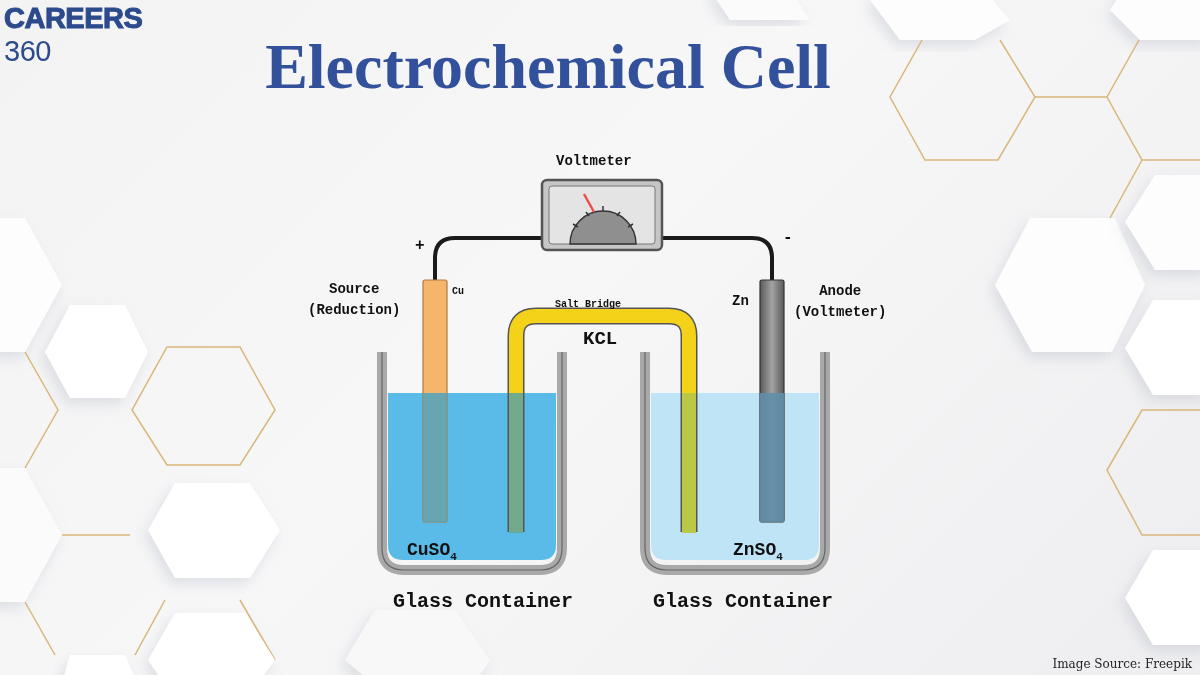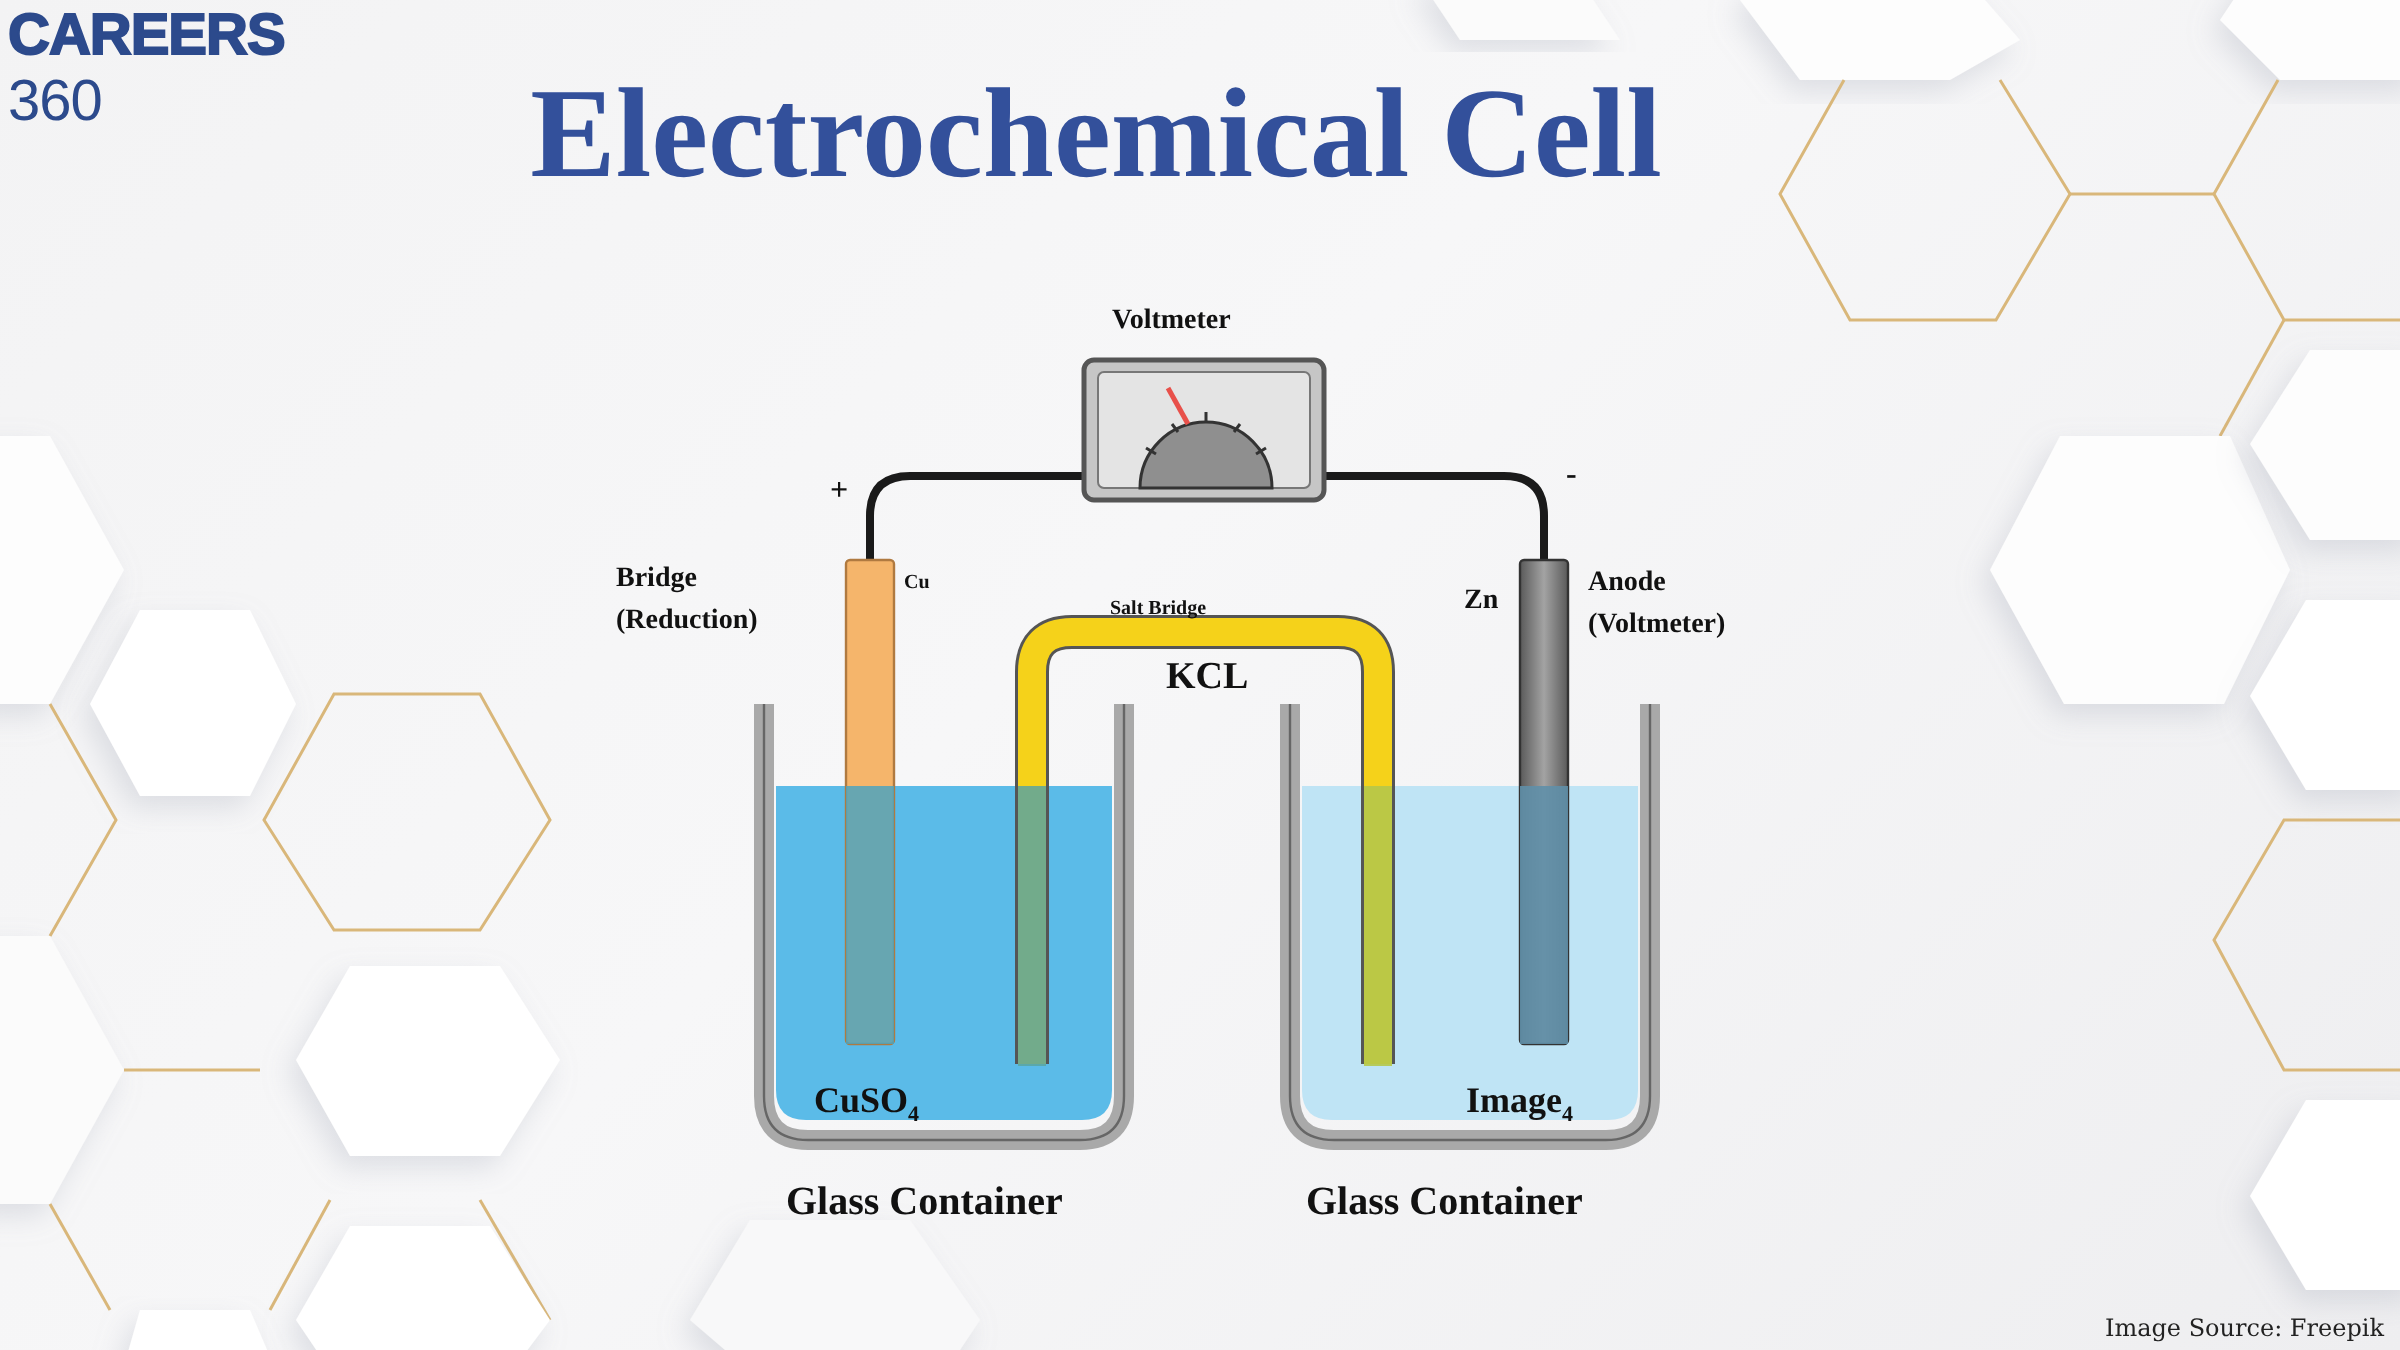--- a/index.html
+++ b/index.html
@@ -23,22 +23,22 @@
     font-size: 29px; color: #2c4a8c; margin-left: 2px; letter-spacing: -0.5px;
   }
   .title {
     position: absolute; left: 0; width: 1100px; top: 30px;
     text-align: center; font-family: "Liberation Serif", serif; font-weight: 700;
     font-size: 64px; color: #33509b; letter-spacing: 0px;
   }
   .title span { position: relative; left: -2px; }
   .diagram { position: absolute; left: 0; top: 0; width: 1200px; height: 675px; }
   .lbl {
-    position: absolute; font-family: Liberation Serif, serif; font-weight: 700;
-    color: #111; white-space: nowrap;
+    position: absolute; font-family: Liberation Mono, monospace; font-weight: 700;
+    color: #111; text-align: center; white-space: nowrap;
   }
   .source {
     position: absolute; right: 8px; bottom: 4px;
     font-family: "DejaVu Serif", serif; font-size: 12px; color: #222;
   }
 </style>
 </head>
 <body>
 
 <svg class="bg" viewBox="0 0 1200 675">
@@ -130,37 +130,37 @@
   <path d="M382,352 L382,548 Q382,570 404,570 L540,570 Q562,570 562,548 L562,352" fill="none" stroke="#666" stroke-width="1.2"></path>
   <path d="M645,352 L645,548 Q645,570 667,570 L803,570 Q825,570 825,548 L825,352" fill="none" stroke="#a9a9a9" stroke-width="10" stroke-linejoin="round"></path>
   <path d="M645,352 L645,548 Q645,570 667,570 L803,570 Q825,570 825,548 L825,352" fill="none" stroke="#666" stroke-width="1.2"></path>
 </svg>
 
 <div class="lbl" style="left:556px;top:153px;font-size:14px;">Voltmeter</div>
 <div class="lbl" style="left:415px;top:237px;font-size:16px;">+</div>
 <div class="lbl" style="left:783px;top:229px;font-size:16px;">-</div>
 
 <div class="lbl" style="left:308px;top:279px;font-size:14px;line-height:21px;">
-  <div>Bridge</div>
+  <div>Source</div>
   <div>(Reduction)</div>
 </div>
 <div class="lbl" style="left:452px;top:286px;font-size:10px;">Cu</div>
 
 <div class="lbl" style="left:555px;top:299px;font-size:10px;">Salt Bridge</div>
 <div class="lbl" style="left:583px;top:328px;font-size:19px;">KCL</div>
 
 <div class="lbl" style="left:732px;top:293px;font-size:14px;">Zn</div>
 <div class="lbl" style="left:794px;top:281px;font-size:14px;line-height:21px;">
   <div>Anode</div>
   <div>(Voltmeter)</div>
 </div>
 
 <div class="lbl" style="left:407px;top:540px;font-size:18px;">
   <span>CuSO</span><sub style="font-size:11px;">4</sub>
 </div>
 <div class="lbl" style="left:733px;top:540px;font-size:18px;">
-  <span>Image</span><sub style="font-size:11px;">4</sub>
+  <span>ZnSO</span><sub style="font-size:11px;">4</sub>
 </div>
 
 <div class="lbl" style="left:393px;top:590px;font-size:20px;font-weight:600;">Glass Container</div>
 <div class="lbl" style="left:653px;top:590px;font-size:20px;font-weight:600;">Glass Container</div>
 
 <div class="source">Image Source:  Freepik</div>
 
 </body></html>

